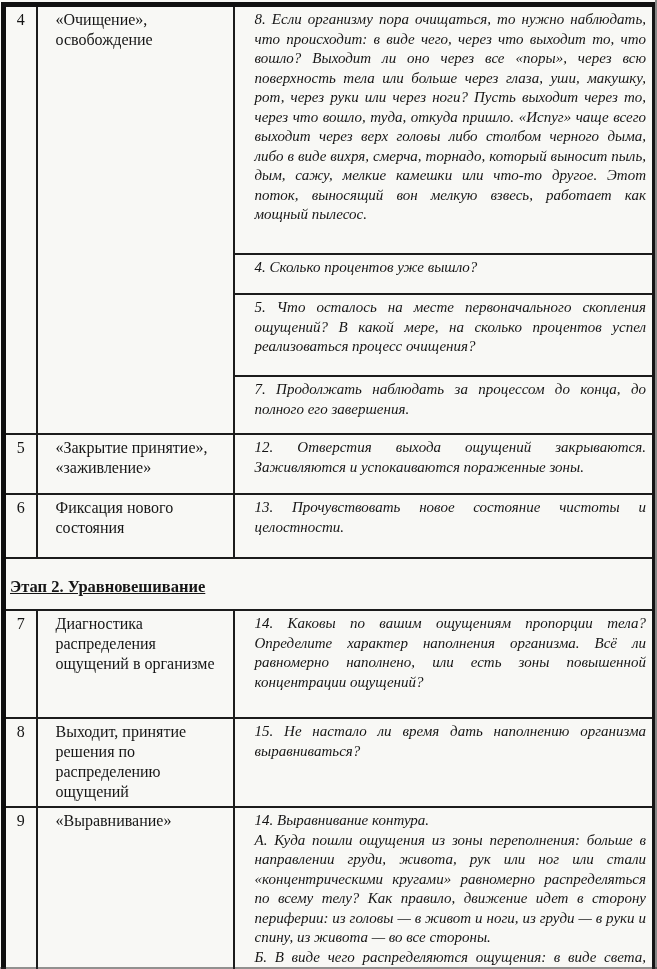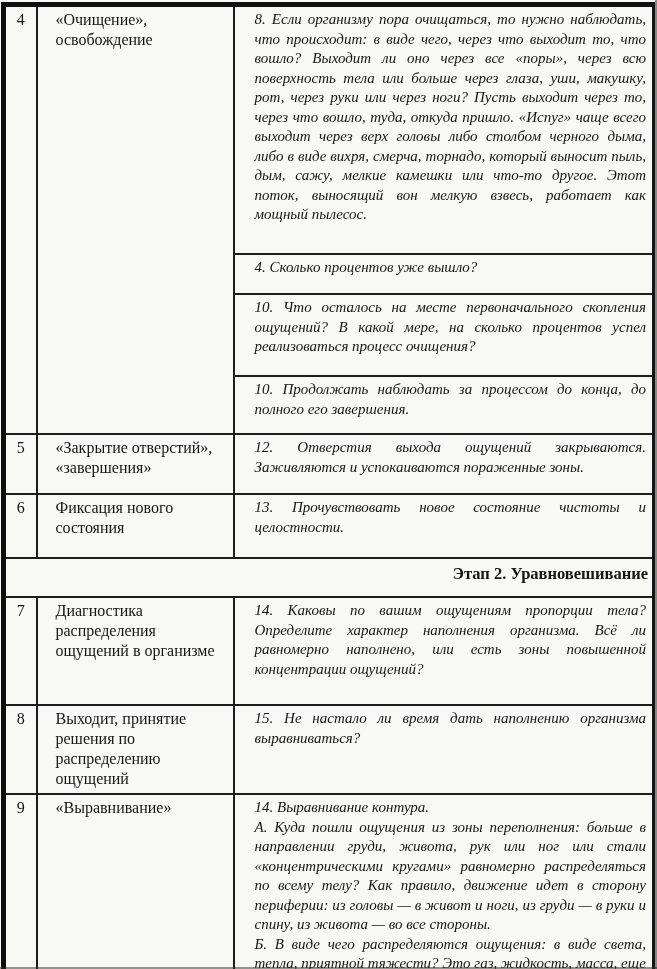--- a/index.html
+++ b/index.html
@@ -50,26 +50,27 @@
   td.instr {
     font-size: 15px;
     font-style: italic;
     line-height: 19.5px;
     padding: 3px 6px 5px 20px;
     text-align: justify;
     hyphens: auto;
     overflow-wrap: break-word;
   }
   td.sect {
-    text-align: right;
+    text-align: left;
     font-weight: bold;
     font-size: 16.5px;
     line-height: 20px;
-    padding: 5px 4px 4px 4px;
+    padding: 18px 4px 4px 4px;
     font-style: normal;
+    text-decoration: underline;
   }
   .para { display: block; }
   .edge-right {
     position: absolute;
     right: 0;
     top: 0;
     width: 2px;
     height: 100%;
     background: #2a2a2a;
     opacity: 0.55;
@@ -98,29 +99,29 @@
     <tbody>
         <tr>
       <td class="num" rowspan="4">4</td>
       <td class="stage" rowspan="4">«Очищение», освобождение</td>
       <td class="instr" lang="ru" style="height:238px">8. Если организму пора очищаться, то нужно наблюдать, что происходит: в виде чего, через что выходит то, что вошло? Выходит ли оно через все «поры», через всю поверхность тела или больше через глаза, уши, макушку, рот, через руки или через ноги? Пусть выходит через то, через что вошло, туда, откуда пришло. «Испуг» чаще всего выходит через верх головы либо столбом черного дыма, либо в виде вихря, смерча, торнадо, который выносит пыль, дым, сажу, мелкие камешки или что-то другое. Этот поток, выносящий вон мелкую взвесь, работает как мощный пылесос.</td>
     </tr>
     <tr>
       <td class="instr" lang="ru" style="height:30px">4. Сколько процентов уже вышло?</td>
     </tr>
     <tr>
-      <td class="instr" lang="ru" style="height:72px">10. Что осталось на месте первоначального скопления ощущений? В какой мере, на сколько процентов успел реализоваться процесс очищения?</td>
+      <td class="instr" lang="ru" style="height:72px">5. Что осталось на месте первоначального скопления ощущений? В какой мере, на сколько процентов успел реализоваться процесс очищения?</td>
     </tr>
     <tr>
-      <td class="instr" lang="ru" style="height:48px">10. Продолжать наблюдать за процессом до конца, до полного его завершения.</td>
+      <td class="instr" lang="ru" style="height:48px">7. Продолжать наблюдать за процессом до конца, до полного его завершения.</td>
     </tr>
 
     <tr>
       <td class="num">5</td>
-      <td class="stage">«Закрытие отверстий», «завершения»</td>
+      <td class="stage">«Закрытие принятие», «заживление»</td>
       <td class="instr" lang="ru" style="height:50px">12. Отверстия выхода ощущений закрываются. Заживляются и успокаиваются пораженные зоны.</td>
     </tr>
 
     <tr>
       <td class="num">6</td>
       <td class="stage">Фиксация нового состояния</td>
       <td class="instr" lang="ru" style="height:54px">13. Прочувствовать новое состояние чистоты и целостности.</td>
     </tr>
 
     <tr>

